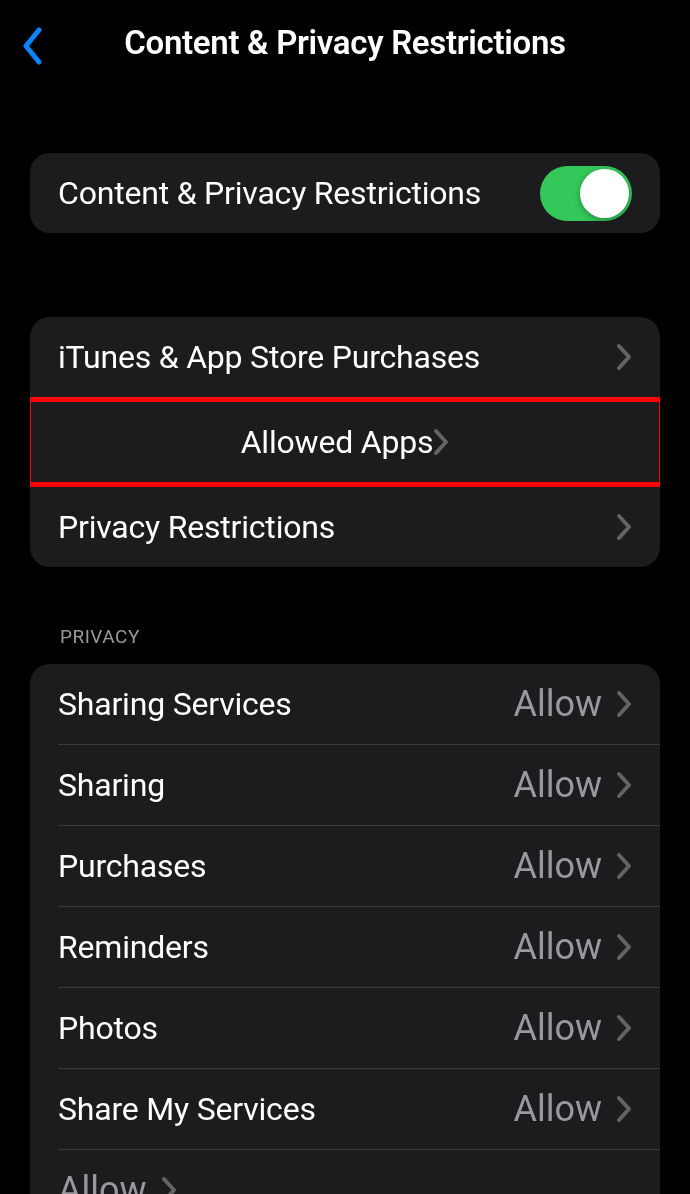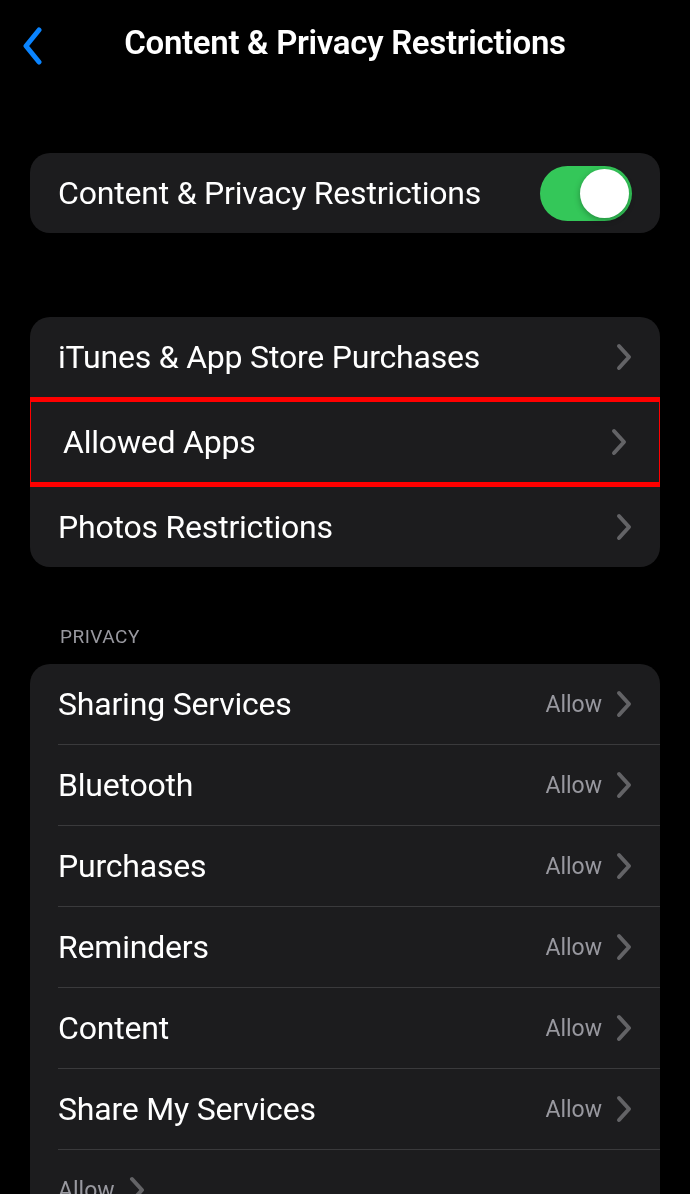--- a/index.html
+++ b/index.html
@@ -81,21 +81,21 @@
       font-weight: 400;
       color: #fff;
       letter-spacing: -0.2px;
     }
     .row-right {
       display: flex;
       align-items: center;
       gap: 14px;
     }
     .row-value {
-      font-size: 23px;
+      font-size: 36px;
       color: #98989f;
     }
     .chevron {
       display: flex;
       align-items: center;
     }
     .divider {
       height: 1px;
       background: #3a3a3c;
       margin-left: 28px;
@@ -123,20 +123,21 @@
       right: 3px;
     }
     .highlight {
       border: 5px solid #ff0000;
       border-radius: 2px;
       margin: 0 -4px;
       padding: 0;
     }
     .highlight .row {
       padding: 8px 32px;
+      justify-content: center;
     }
   </style>
 </head>
 <body>
 
 <div class="header">
   <div class="back-btn">
     <svg width="22" height="38" viewBox="0 0 22 38" fill="none">
       <path d="M18 3 L5 19 L18 35" stroke="#0a84ff" stroke-width="5" stroke-linecap="round" stroke-linejoin="round"></path>
     </svg>
@@ -171,21 +172,21 @@
         <div class="row-right">
           <span class="chevron">
             <svg width="16" height="28" viewBox="0 0 16 28" fill="none">
               <path d="M3 3 L13 14 L3 25" stroke="#636366" stroke-width="4" stroke-linecap="round" stroke-linejoin="round"></path>
             </svg>
           </span>
         </div>
       </div>
     </div>
     <div class="row">
-      <div class="row-label">Photos Restrictions</div>
+      <div class="row-label">Privacy Restrictions</div>
       <div class="row-right">
         <span class="chevron">
           <svg width="16" height="28" viewBox="0 0 16 28" fill="none">
             <path d="M3 3 L13 14 L3 25" stroke="#636366" stroke-width="4" stroke-linecap="round" stroke-linejoin="round"></path>
           </svg>
         </span>
       </div>
     </div>
   </div>
 
@@ -198,21 +199,21 @@
         <span class="row-value">Allow</span>
         <span class="chevron">
           <svg width="16" height="28" viewBox="0 0 16 28" fill="none">
             <path d="M3 3 L13 14 L3 25" stroke="#636366" stroke-width="4" stroke-linecap="round" stroke-linejoin="round"></path>
           </svg>
         </span>
       </div>
     </div>
     <div class="divider"></div>
     <div class="row">
-      <div class="row-label">Bluetooth</div>
+      <div class="row-label">Sharing</div>
       <div class="row-right">
         <span class="row-value">Allow</span>
         <span class="chevron">
           <svg width="16" height="28" viewBox="0 0 16 28" fill="none">
             <path d="M3 3 L13 14 L3 25" stroke="#636366" stroke-width="4" stroke-linecap="round" stroke-linejoin="round"></path>
           </svg>
         </span>
       </div>
     </div>
     <div class="divider"></div>
@@ -234,21 +235,21 @@
         <span class="row-value">Allow</span>
         <span class="chevron">
           <svg width="16" height="28" viewBox="0 0 16 28" fill="none">
             <path d="M3 3 L13 14 L3 25" stroke="#636366" stroke-width="4" stroke-linecap="round" stroke-linejoin="round"></path>
           </svg>
         </span>
       </div>
     </div>
     <div class="divider"></div>
     <div class="row">
-      <div class="row-label">Content</div>
+      <div class="row-label">Photos</div>
       <div class="row-right">
         <span class="row-value">Allow</span>
         <span class="chevron">
           <svg width="16" height="28" viewBox="0 0 16 28" fill="none">
             <path d="M3 3 L13 14 L3 25" stroke="#636366" stroke-width="4" stroke-linecap="round" stroke-linejoin="round"></path>
           </svg>
         </span>
       </div>
     </div>
     <div class="divider"></div>

